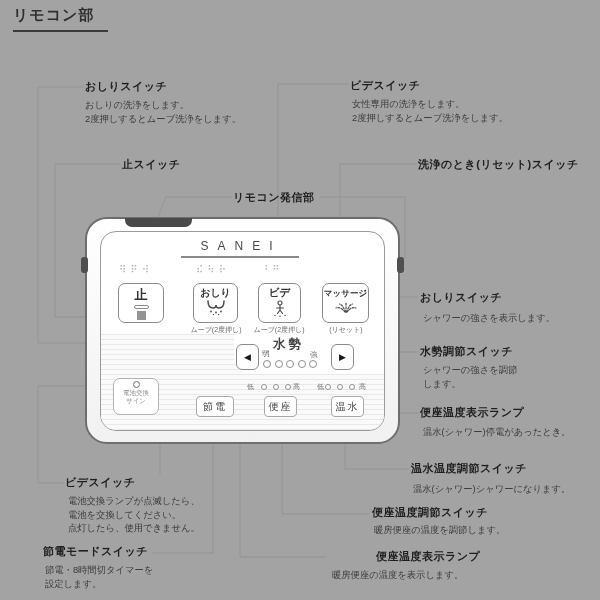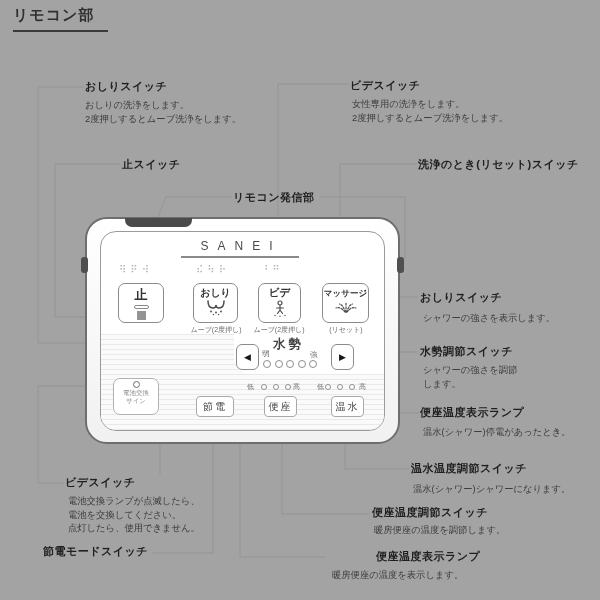--- a/index.html
+++ b/index.html
@@ -209,14 +209,16 @@
 
   <div class="co-t" style="left:328px; top:549px;margin-left:48px;">便座温度表示ランプ</div>
   <div class="co-d" style="left:332px; top:569px;">暖房便座の温度を表示します。</div>
 
   <div class="co-t" style="left:65px; top:475px;">ビデスイッチ</div>
   <div class="co-d" style="left:68px; top:495px;">電池交換ランプが点滅したら、
 電池を交換してください。
 点灯したら、使用できません。</div>
 
   <div class="co-t" style="left:43px; top:544px;">節電モードスイッチ</div>
+  <div class="co-d" style="left:45px; top:564px;">節電・8時間切タイマーを
+設定します。</div>
 
 </div>
 
 </body></html>

